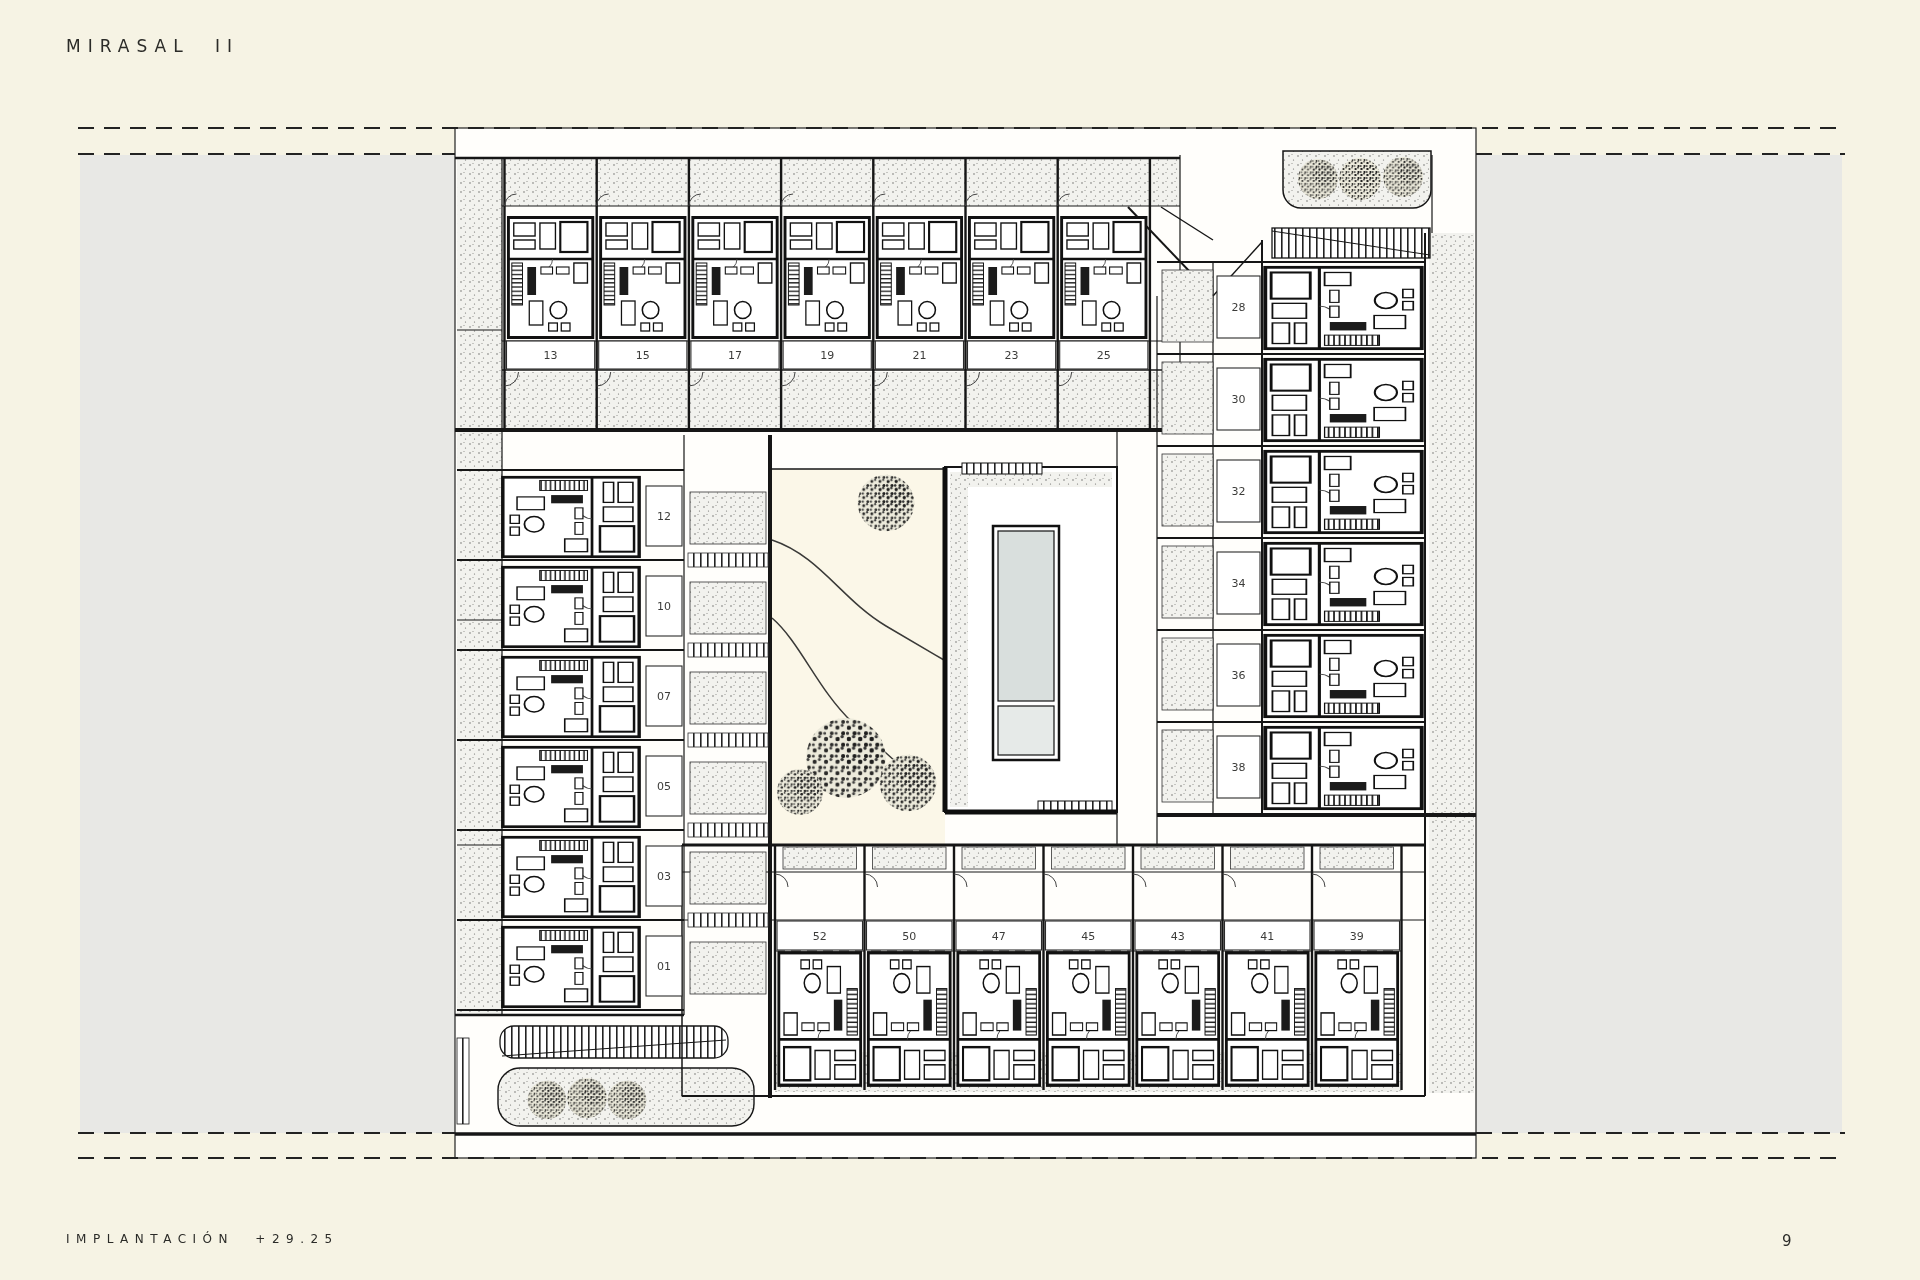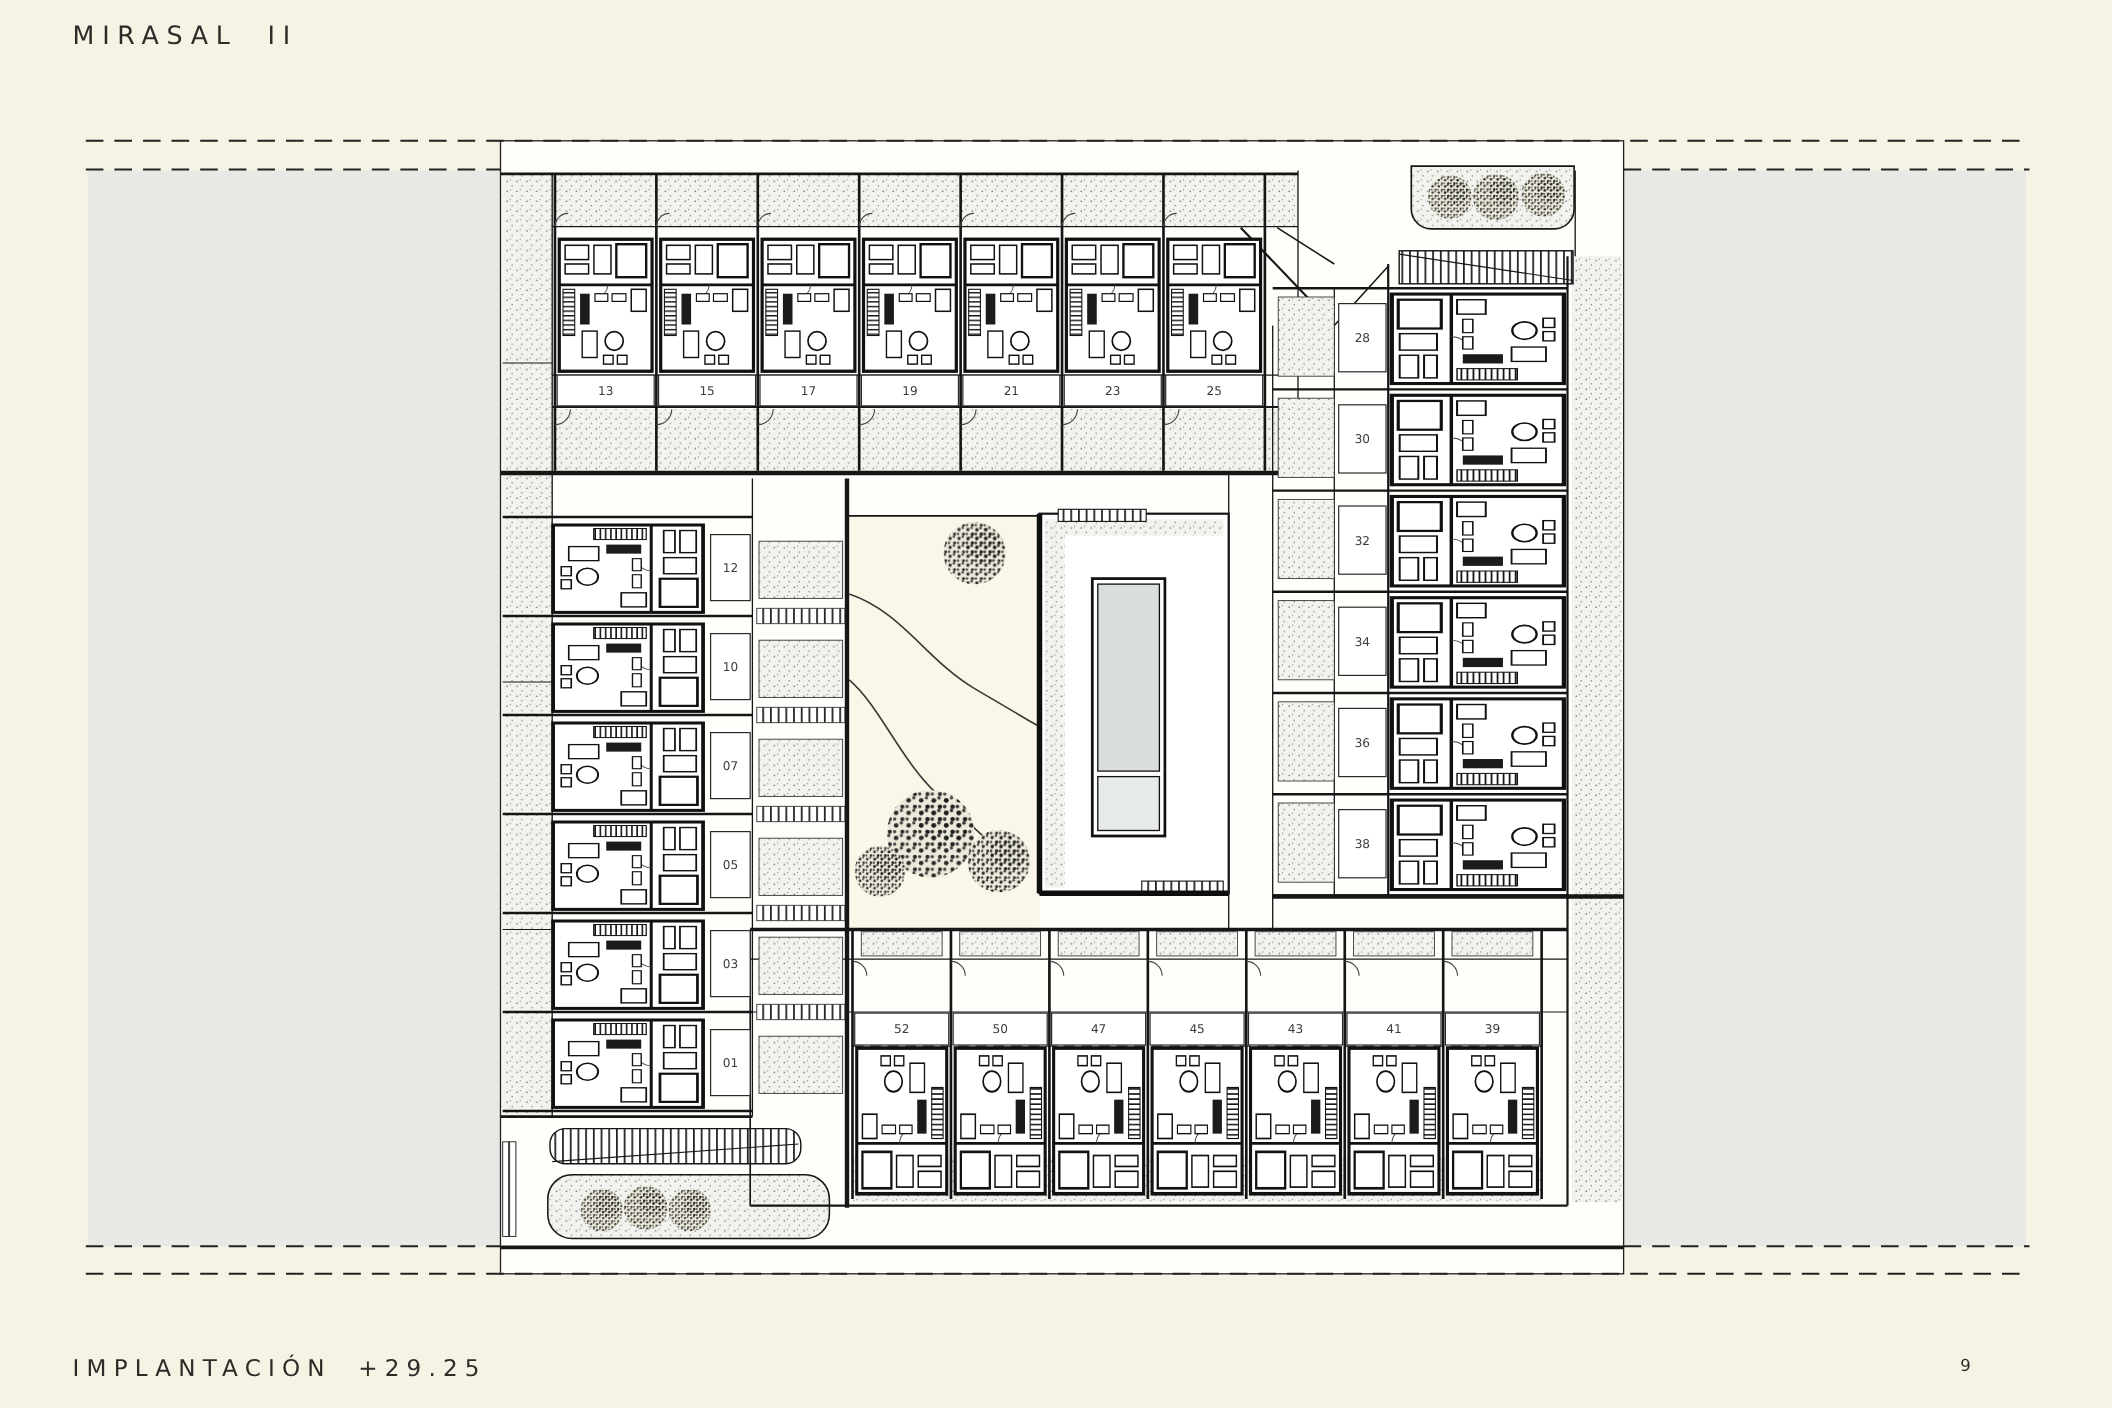--- a/index.html
+++ b/index.html
@@ -7,22 +7,22 @@
     --pool:#d9dfdd; --pool2:#e6eae8; --garden:#fbf7e8; --stip-bg:#f2f2ee;
   }
   *{box-sizing:border-box}
   html,body{margin:0;padding:0}
   body{
     width:1920px;height:1280px;position:relative;overflow:hidden;
     background:var(--paper);
     font-family:"DejaVu Sans","Liberation Sans",sans-serif;color:#2e2e2c;
   }
   .sheet-text{position:absolute;white-space:pre;color:#2b2b28}
-  #title{left:66px;top:20px;font-size:23px;font-weight:500;letter-spacing:7px;word-spacing:13px}
-  #caption{left:66px;top:1232px;font-size:21px;letter-spacing:6.5px;word-spacing:11px}
+  #title{left:66px;top:36px;font-size:17px;font-weight:500;letter-spacing:7px;word-spacing:13px}
+  #caption{left:66px;top:1232px;font-size:12px;letter-spacing:6.5px;word-spacing:11px}
   #pageno{left:1782px;top:1232px;font-size:15px;letter-spacing:2px}
   #plan-wrap{position:absolute;left:0;top:0;width:1920px;height:1280px}
   svg text.plan-num{font-family:"DejaVu Sans","Liberation Sans",sans-serif;font-size:11px;fill:#3c3c3a}
 </style>
 </head>
 <body>
 
 <div id="plan-wrap">
 <svg id="plan-svg" width="1920" height="1280" viewBox="0 0 1920 1280" xmlns="http://www.w3.org/2000/svg">
   <defs>

